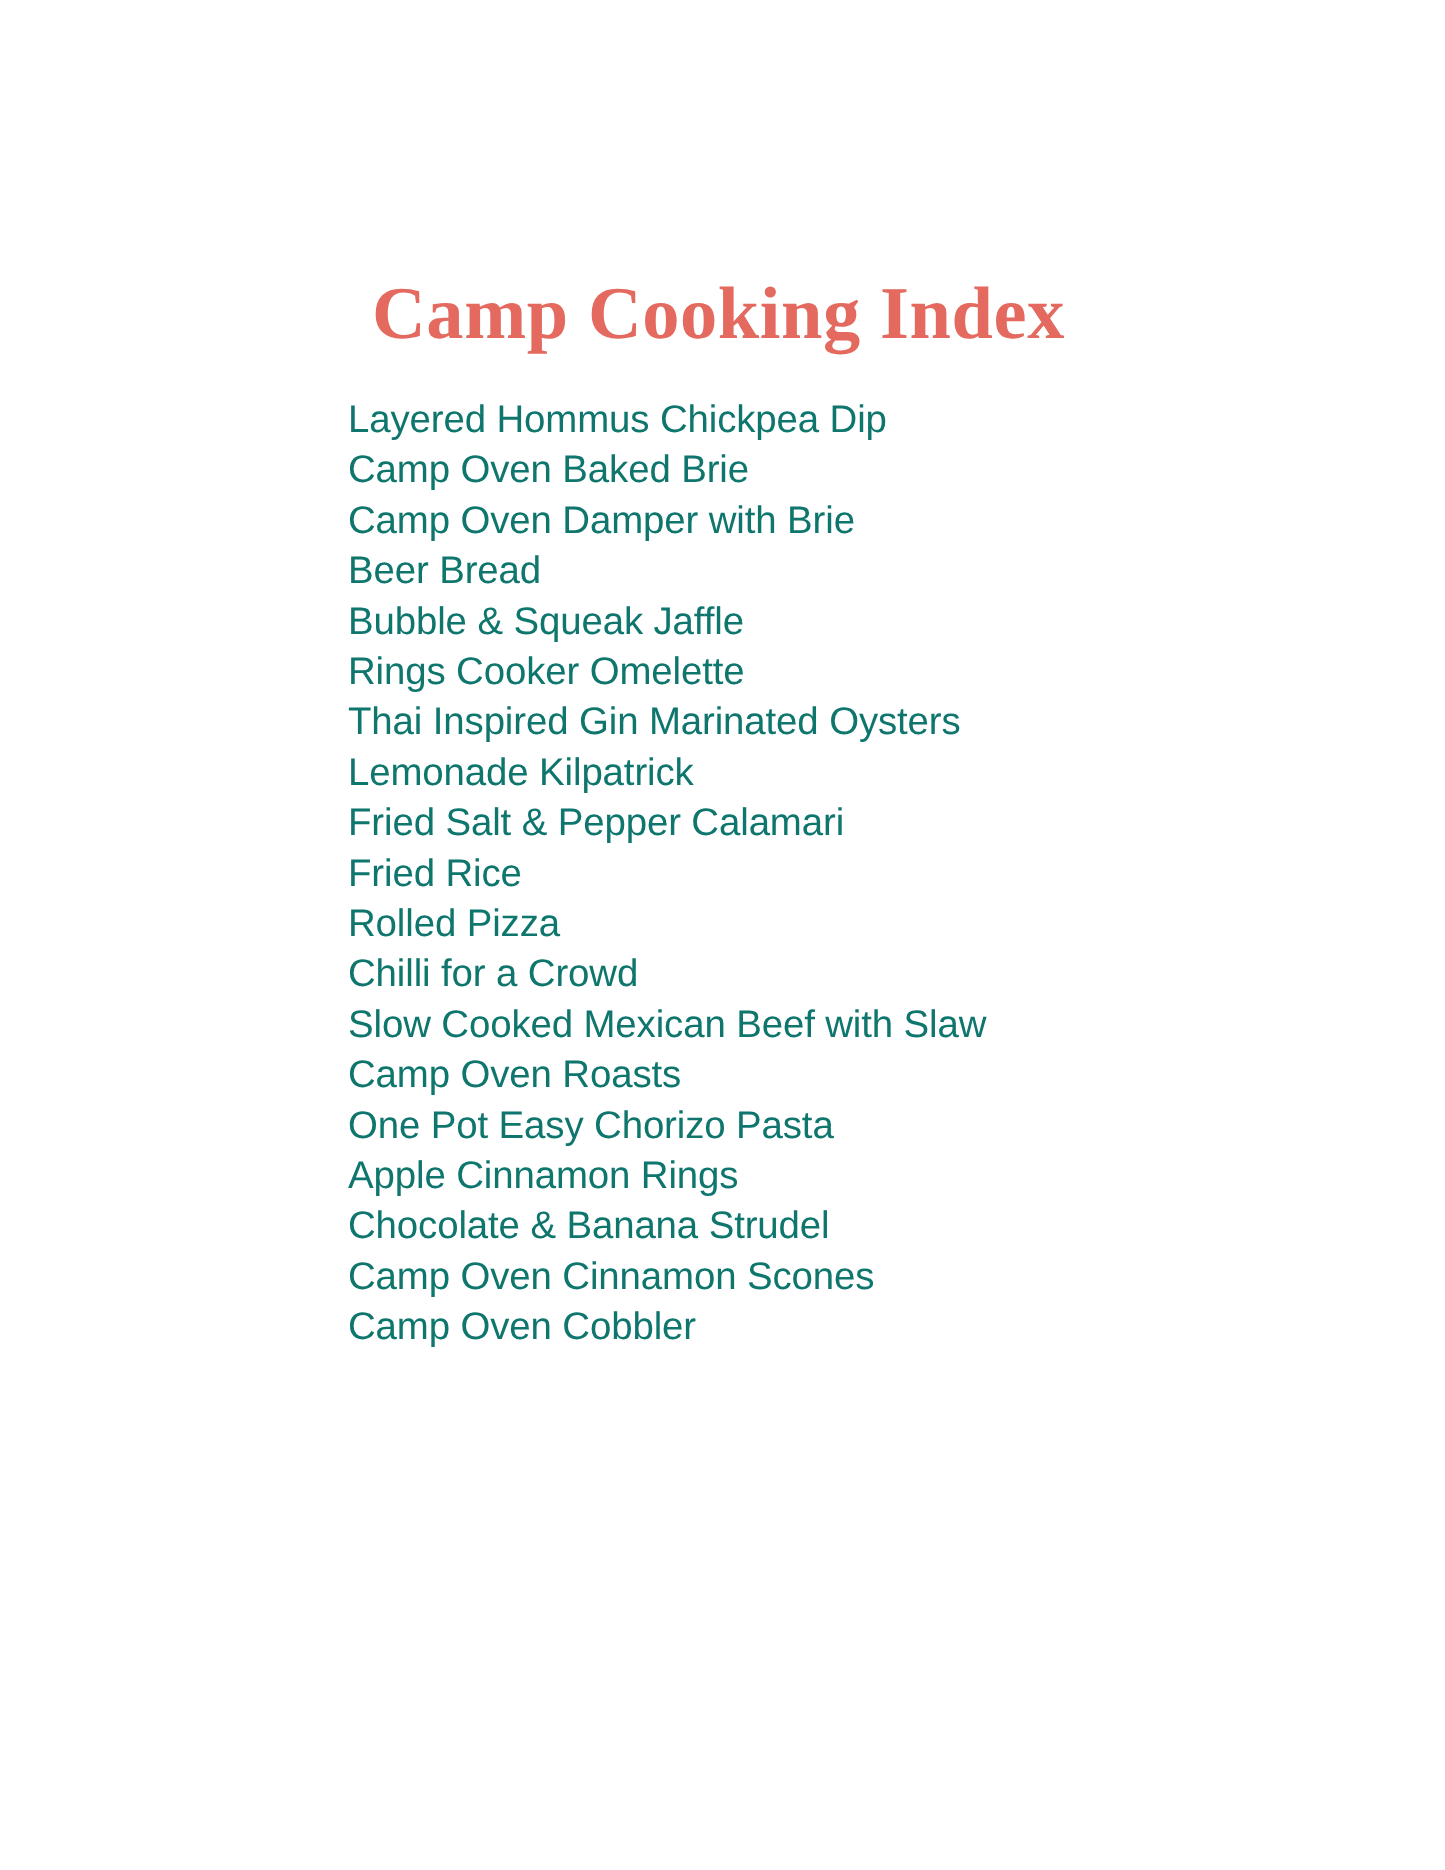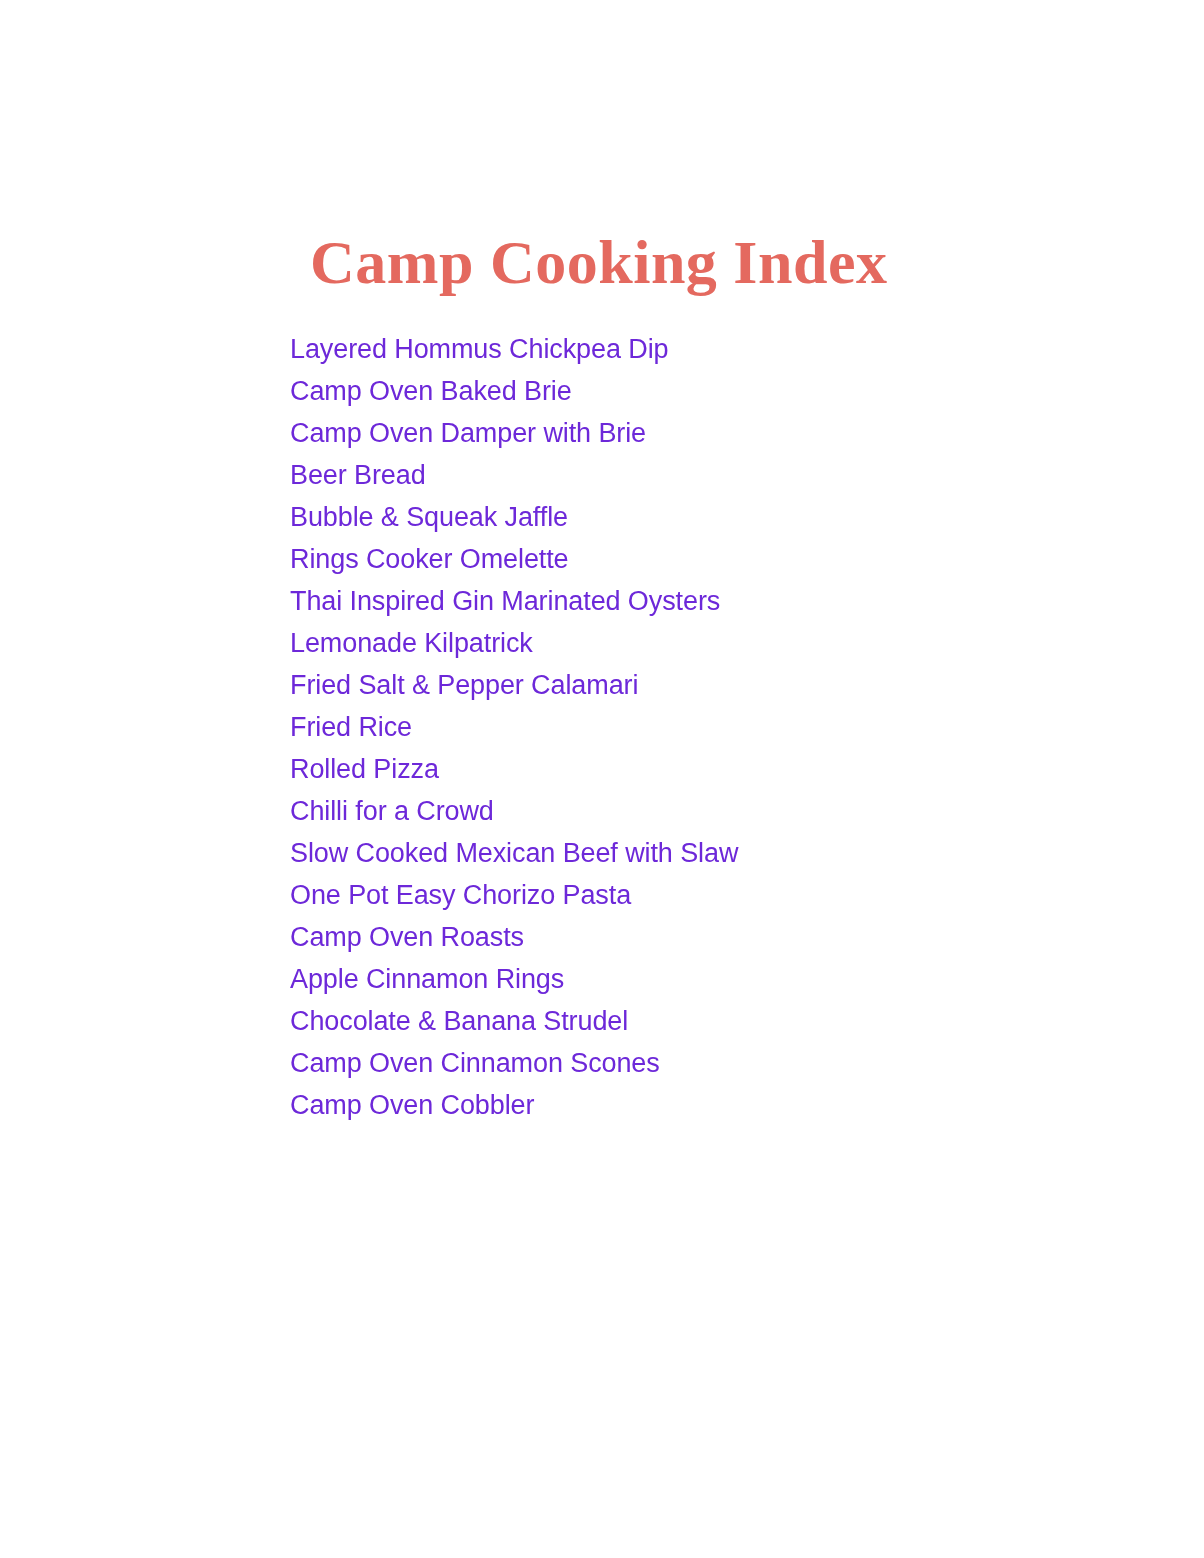--- a/index.html
+++ b/index.html
@@ -36,23 +36,23 @@
     position: absolute;
     left: 290px;
     top: 328px;
     width: 700px;
     list-style: none;
     margin: 0;
     padding: 0;
   }
   .index-list li {
     font-family: "Liberation Sans", sans-serif;
-    font-size: 27px;
+    font-size: 32px;
     line-height: 42px;
-    color: #6d28d9;
+    color: #0f766e;
     white-space: nowrap;
     letter-spacing: -0.1px;
   }
 </style>
 </head>
 <body>
 
 <div class="page">
 
   <h1 class="doc-title">Camp Cooking Index</h1>
@@ -64,21 +64,21 @@
     <li>Beer Bread</li>
     <li>Bubble &amp; Squeak Jaffle</li>
     <li>Rings Cooker Omelette</li>
     <li>Thai Inspired Gin Marinated Oysters</li>
     <li>Lemonade Kilpatrick</li>
     <li>Fried Salt &amp; Pepper Calamari</li>
     <li>Fried Rice</li>
     <li>Rolled Pizza</li>
     <li>Chilli for a Crowd</li>
     <li>Slow Cooked Mexican Beef with Slaw</li>
+    <li>Camp Oven Roasts</li>
     <li>One Pot Easy Chorizo Pasta</li>
-    <li>Camp Oven Roasts</li>
     <li>Apple Cinnamon Rings</li>
     <li>Chocolate &amp; Banana Strudel</li>
     <li>Camp Oven Cinnamon Scones</li>
     <li>Camp Oven Cobbler</li>
   </ul>
 
 </div>
 
 </body></html>

